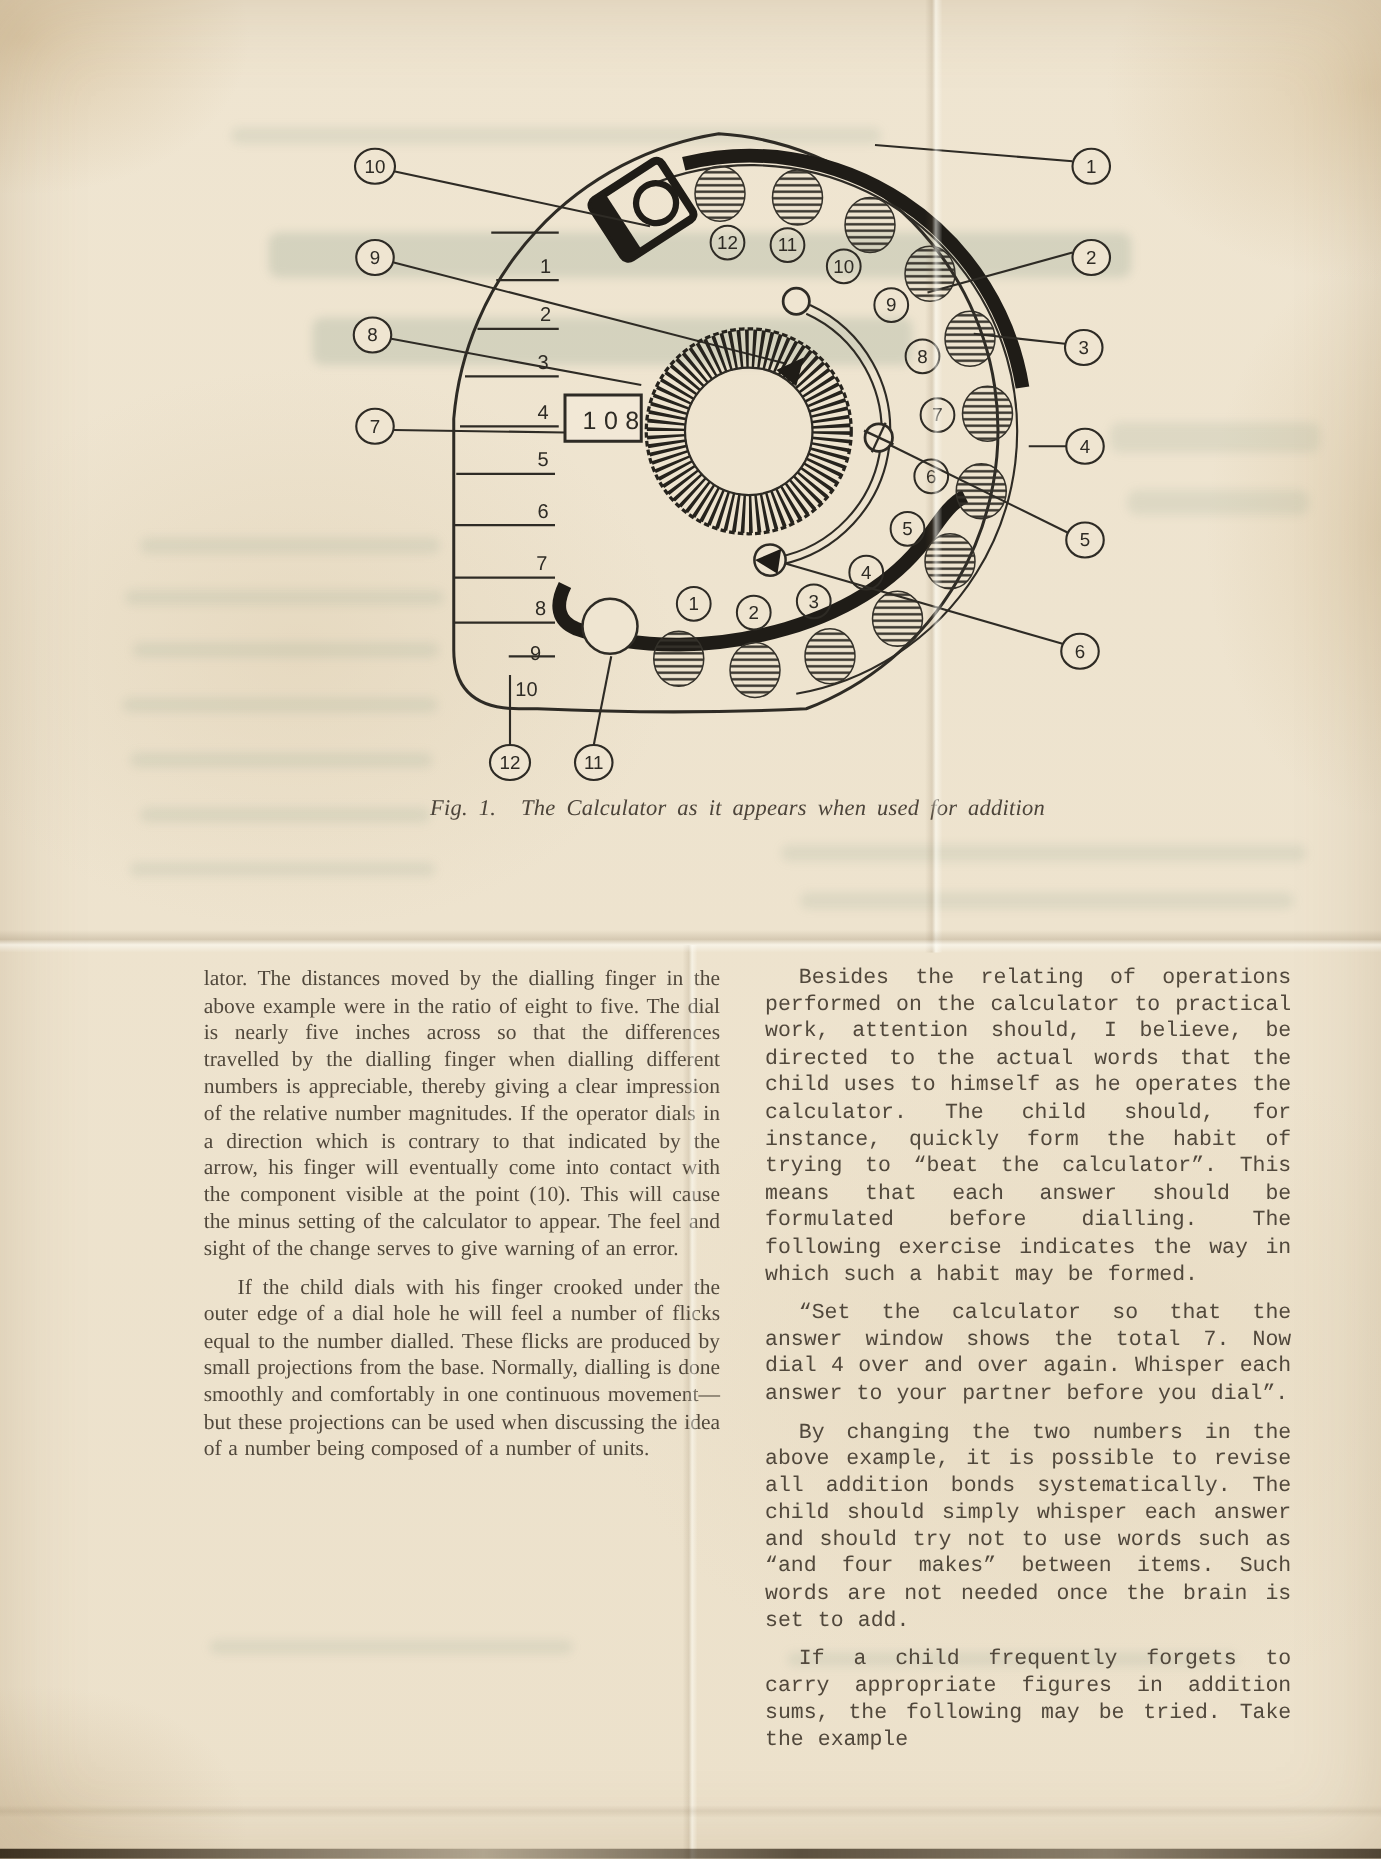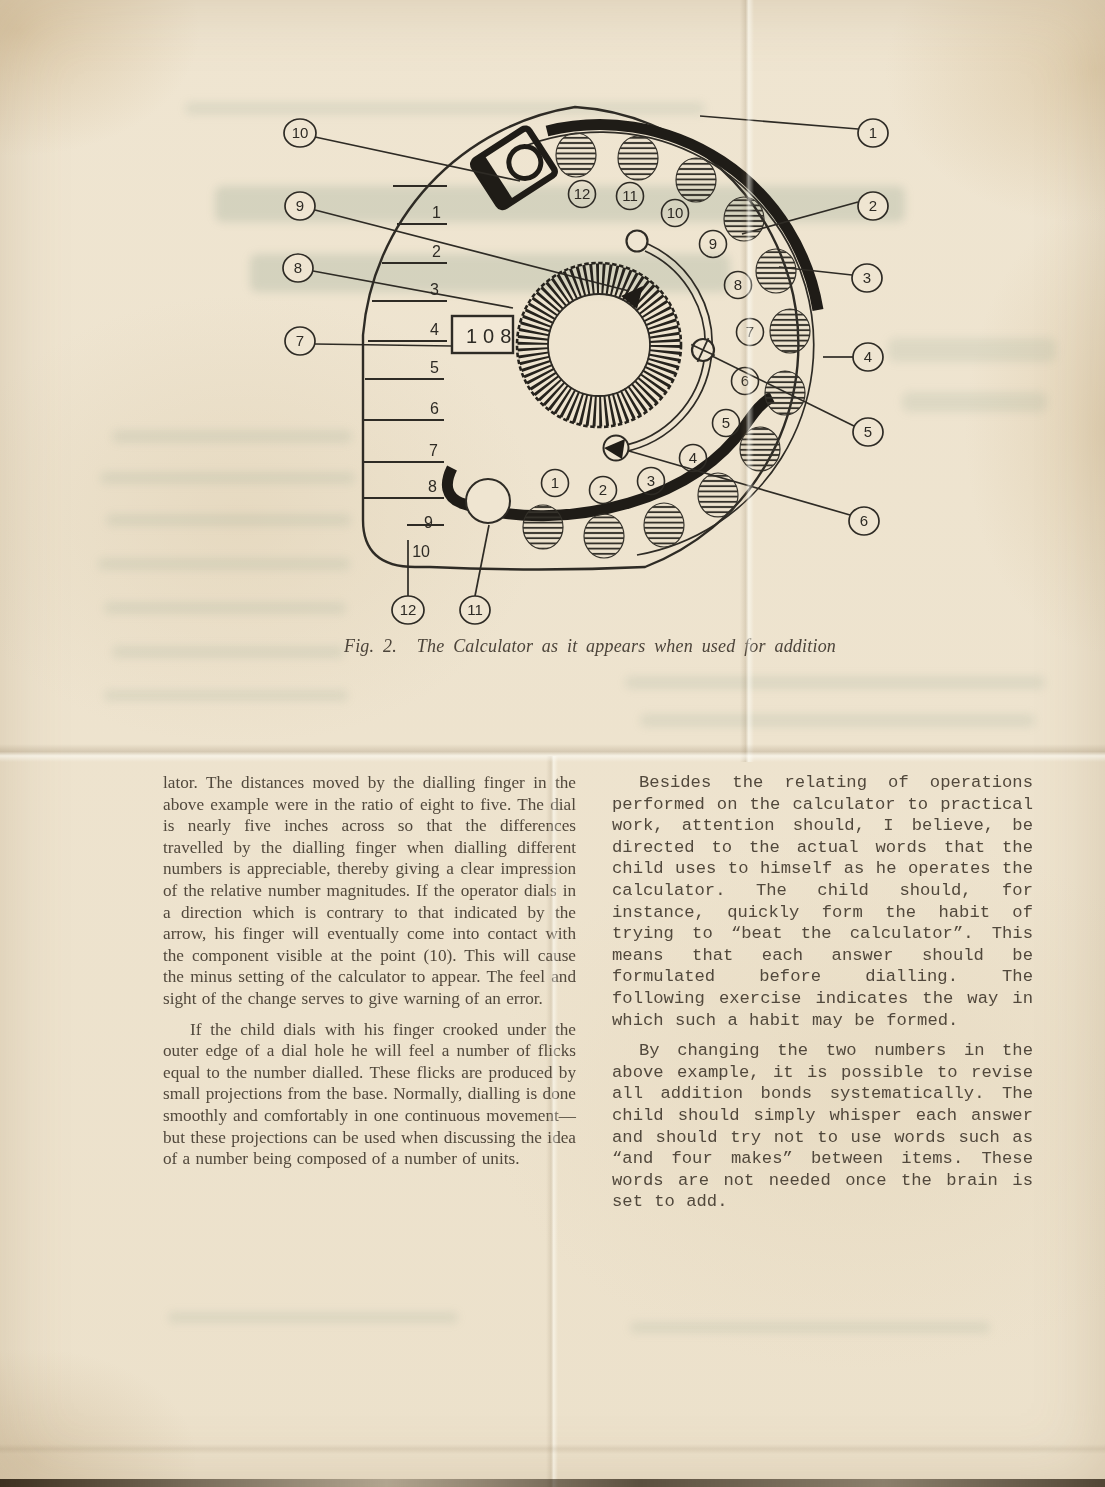--- a/index.html
+++ b/index.html
@@ -230,30 +230,32 @@
       <text x="300" y="346">7</text>
       <text x="298" y="273">8</text>
       <text x="300" y="211">9</text>
       <text x="300" y="138">10</text>
       <text x="475" y="615">11</text>
       <text x="408" y="615">12</text>
     </g>
   </svg>
 
   <div class="figure-caption">
-    <span class="fig-label">Fig. 2.</span><span>The Calculator as it appears when used for addition</span>
+    <span class="fig-label">Fig. 1.</span><span>The Calculator as it appears when used for addition</span>
   </div>
 
   <div class="col col-left">
     <p class="noindent">lator. The distances moved by the dialling finger in the above example were in the ratio of eight to five. The dial is nearly five inches across so that the differences travelled by the dialling finger when dialling different numbers is appreciable, thereby giving a clear impression of the relative number magnitudes. If the operator dials in a direction which is contrary to that indicated by the arrow, his finger will eventually come into contact with the component visible at the point (10). This will cause the minus setting of the calculator to appear. The feel and sight of the change serves to give warning of an error.</p>
     <p>If the child dials with his finger crooked under the outer edge of a dial hole he will feel a number of flicks equal to the number dialled. These flicks are produced by small projections from the base. Normally, dialling is done smoothly and comfortably in one continuous movement—but these projections can be used when discussing the idea of a number being composed of a number of units.</p>
   </div>
   <div class="col col-right">
     <p>Besides the relating of operations performed on the calculator to practical work, attention should, I believe, be directed to the actual words that the child uses to himself as he operates the calculator. The child should, for instance, quickly form the habit of trying to “beat the calculator”. This means that each answer should be formulated before dialling. The following exercise indicates the way in which such a habit may be formed.</p>
-    <p>By changing the two numbers in the above example, it is possible to revise all addition bonds systematically. The child should simply whisper each answer and should try not to use words such as “and four makes” between items. These words are not needed once the brain is set to add.</p>
+    <p>“Set the calculator so that the answer window shows the total 7. Now dial 4 over and over again. Whisper each answer to your partner before you dial”.</p>
+    <p>By changing the two numbers in the above example, it is possible to revise all addition bonds systematically. The child should simply whisper each answer and should try not to use words such as “and four makes” between items. Such words are not needed once the brain is set to add.</p>
+    <p>If a child frequently forgets to carry appropriate figures in addition sums, the following may be tried. Take the example</p>
   </div>
 
   <div class="crease crease-v-top"></div>
   <div class="crease crease-v-bottom"></div>
   <div class="crease crease-h"></div>
   <div class="crease crease-h2"></div>
   <div class="bottom-edge"></div>
 </div>
 
 </body></html>

